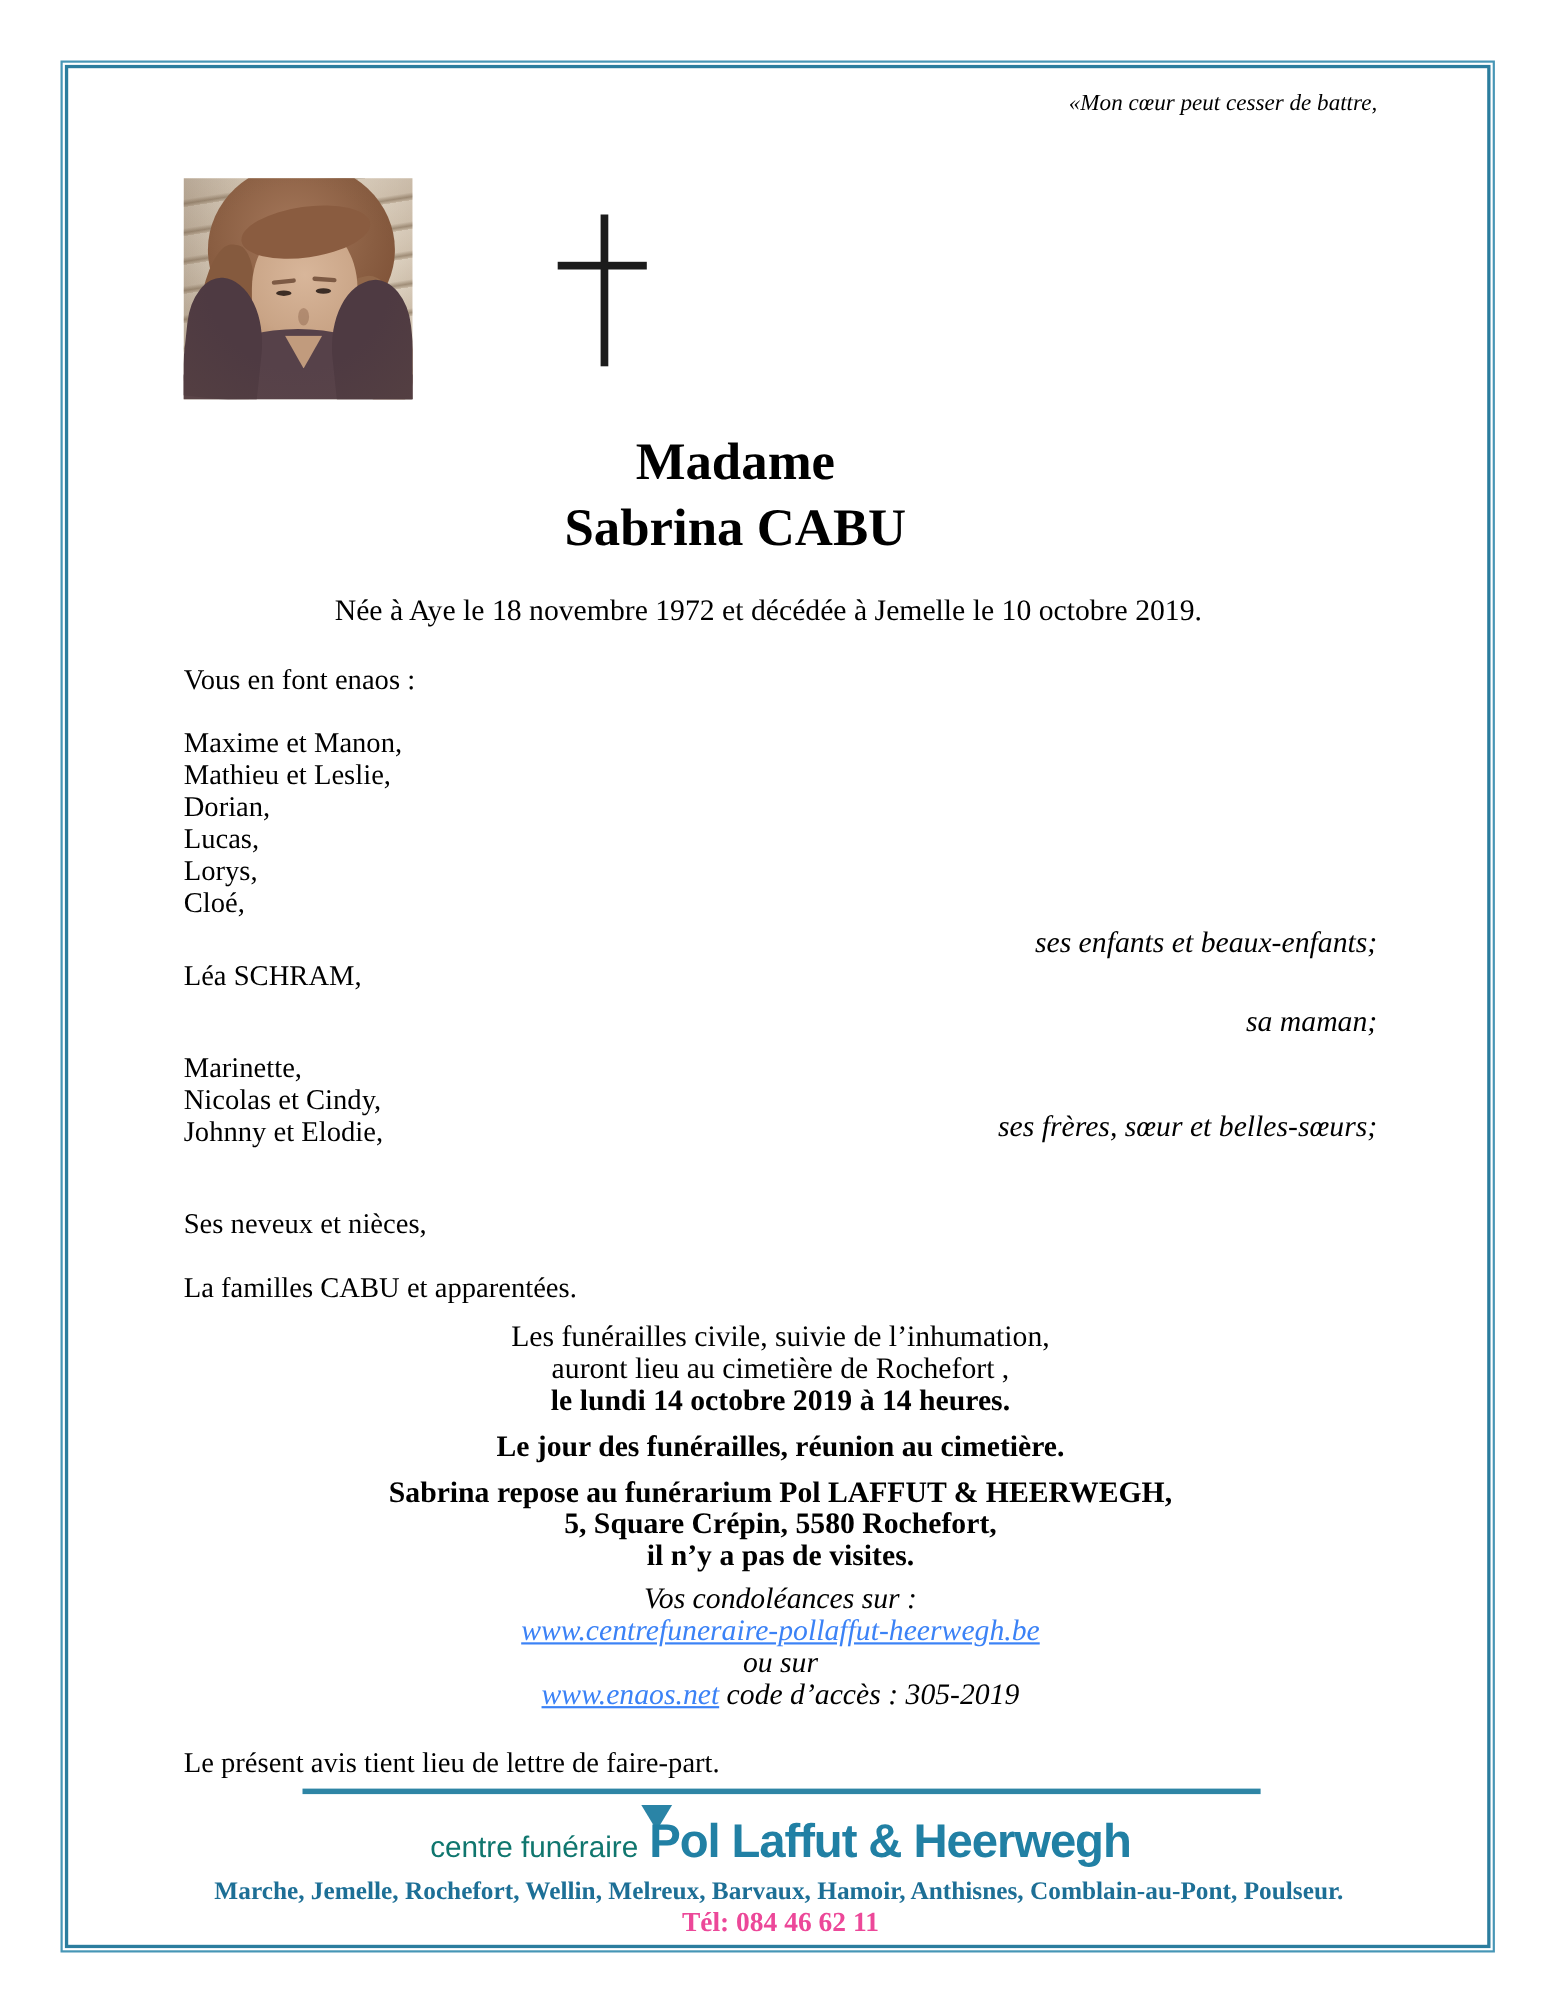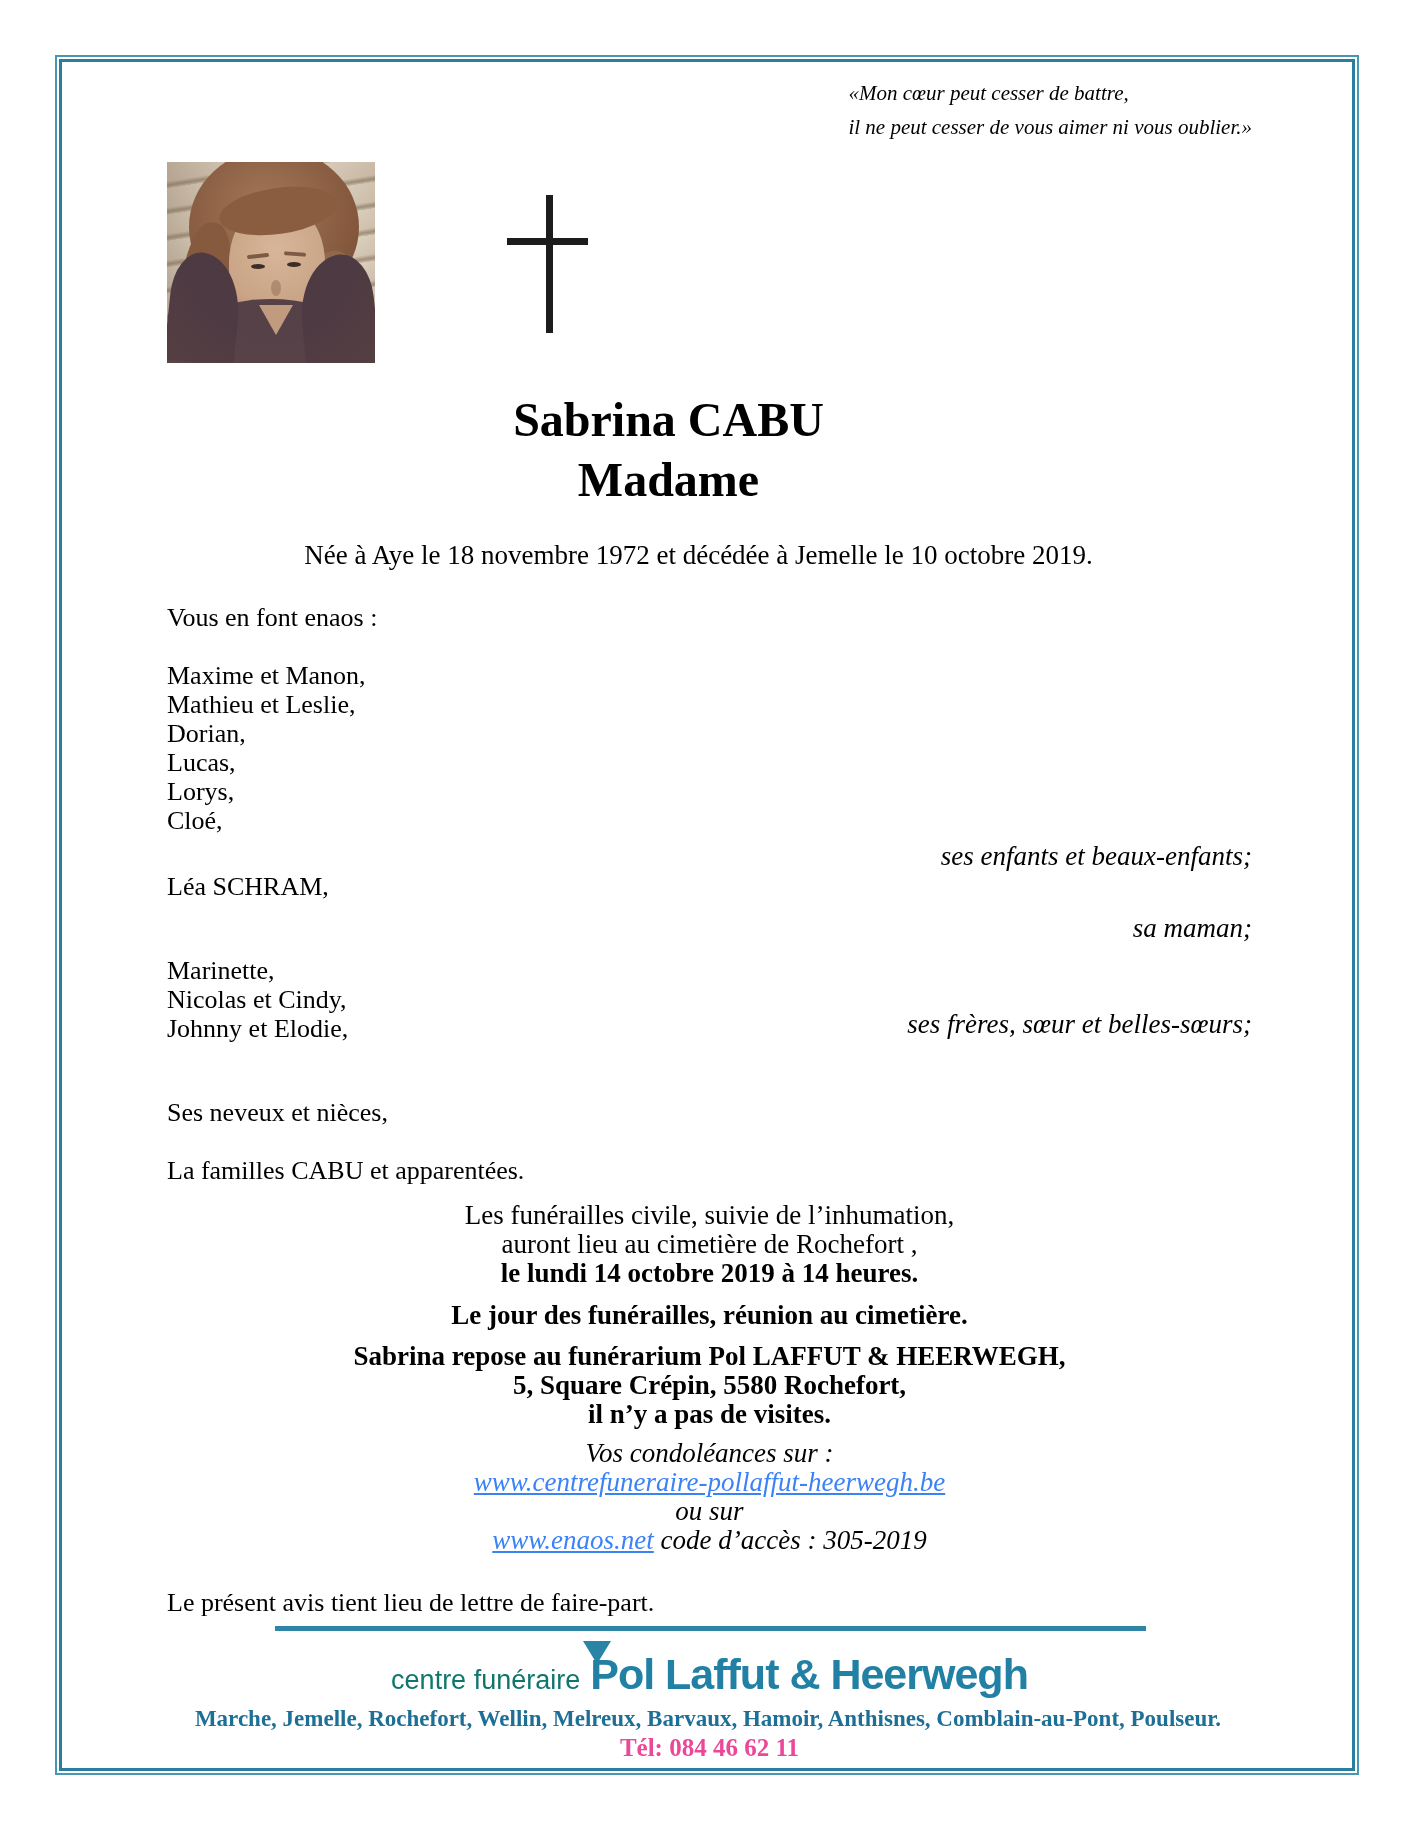--- a/index.html
+++ b/index.html
@@ -108,21 +108,20 @@
 <body>
 
 <div class="page">
 
   <div class="frame-outer">
     <div class="frame-inner"></div>
   </div>
 
   <div class="quote">
     <div>«Mon cœur peut cesser de battre,</div>
-    <div>il ne peut cesser de vous aimer ni vous oublier.»</div>
   </div>
 
   <div class="photo">
     <div class="shade-left"></div>
     <div class="hair"></div>
     <div class="hair-left"></div>
     <div class="hair-right"></div>
     <div class="face"></div>
     <div class="bangs"></div>
     <div class="brow-l"></div>
@@ -137,22 +136,22 @@
     <div class="neck"></div>
     <div class="sepia"></div>
   </div>
 
   <div class="cross">
     <div class="v"></div>
     <div class="h"></div>
   </div>
 
   <div class="title-block">
+    <div>Madame</div>
     <div>Sabrina CABU</div>
-    <div>Madame</div>
   </div>
 
   <div class="life-dates">Née à Aye le 18 novembre 1972 et décédée à Jemelle le 10 octobre 2019.</div>
 
   <div class="lefttext" style="top:603px;">Vous en font enaos :</div>
 
   <div class="lefttext" style="top:661px;">Maxime et Manon,
 Mathieu et Leslie,
 Dorian,
 Lucas,

